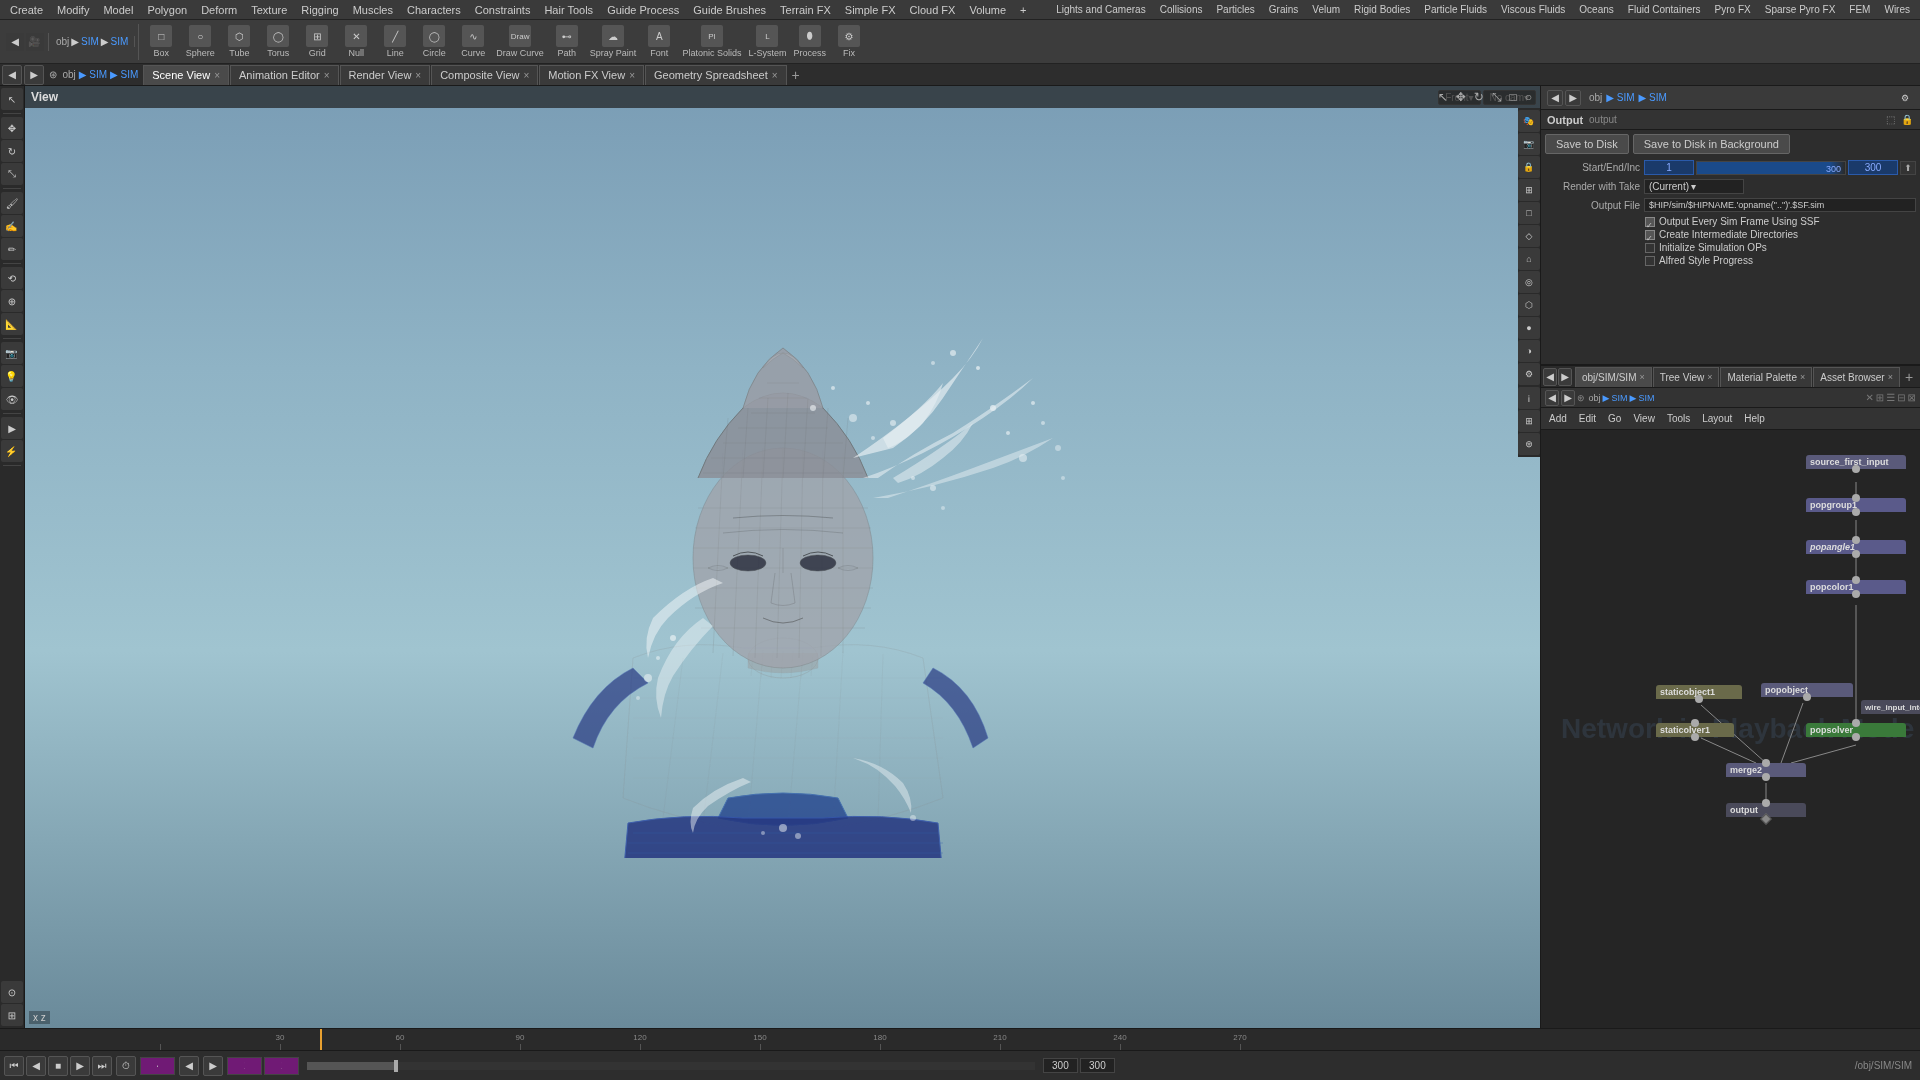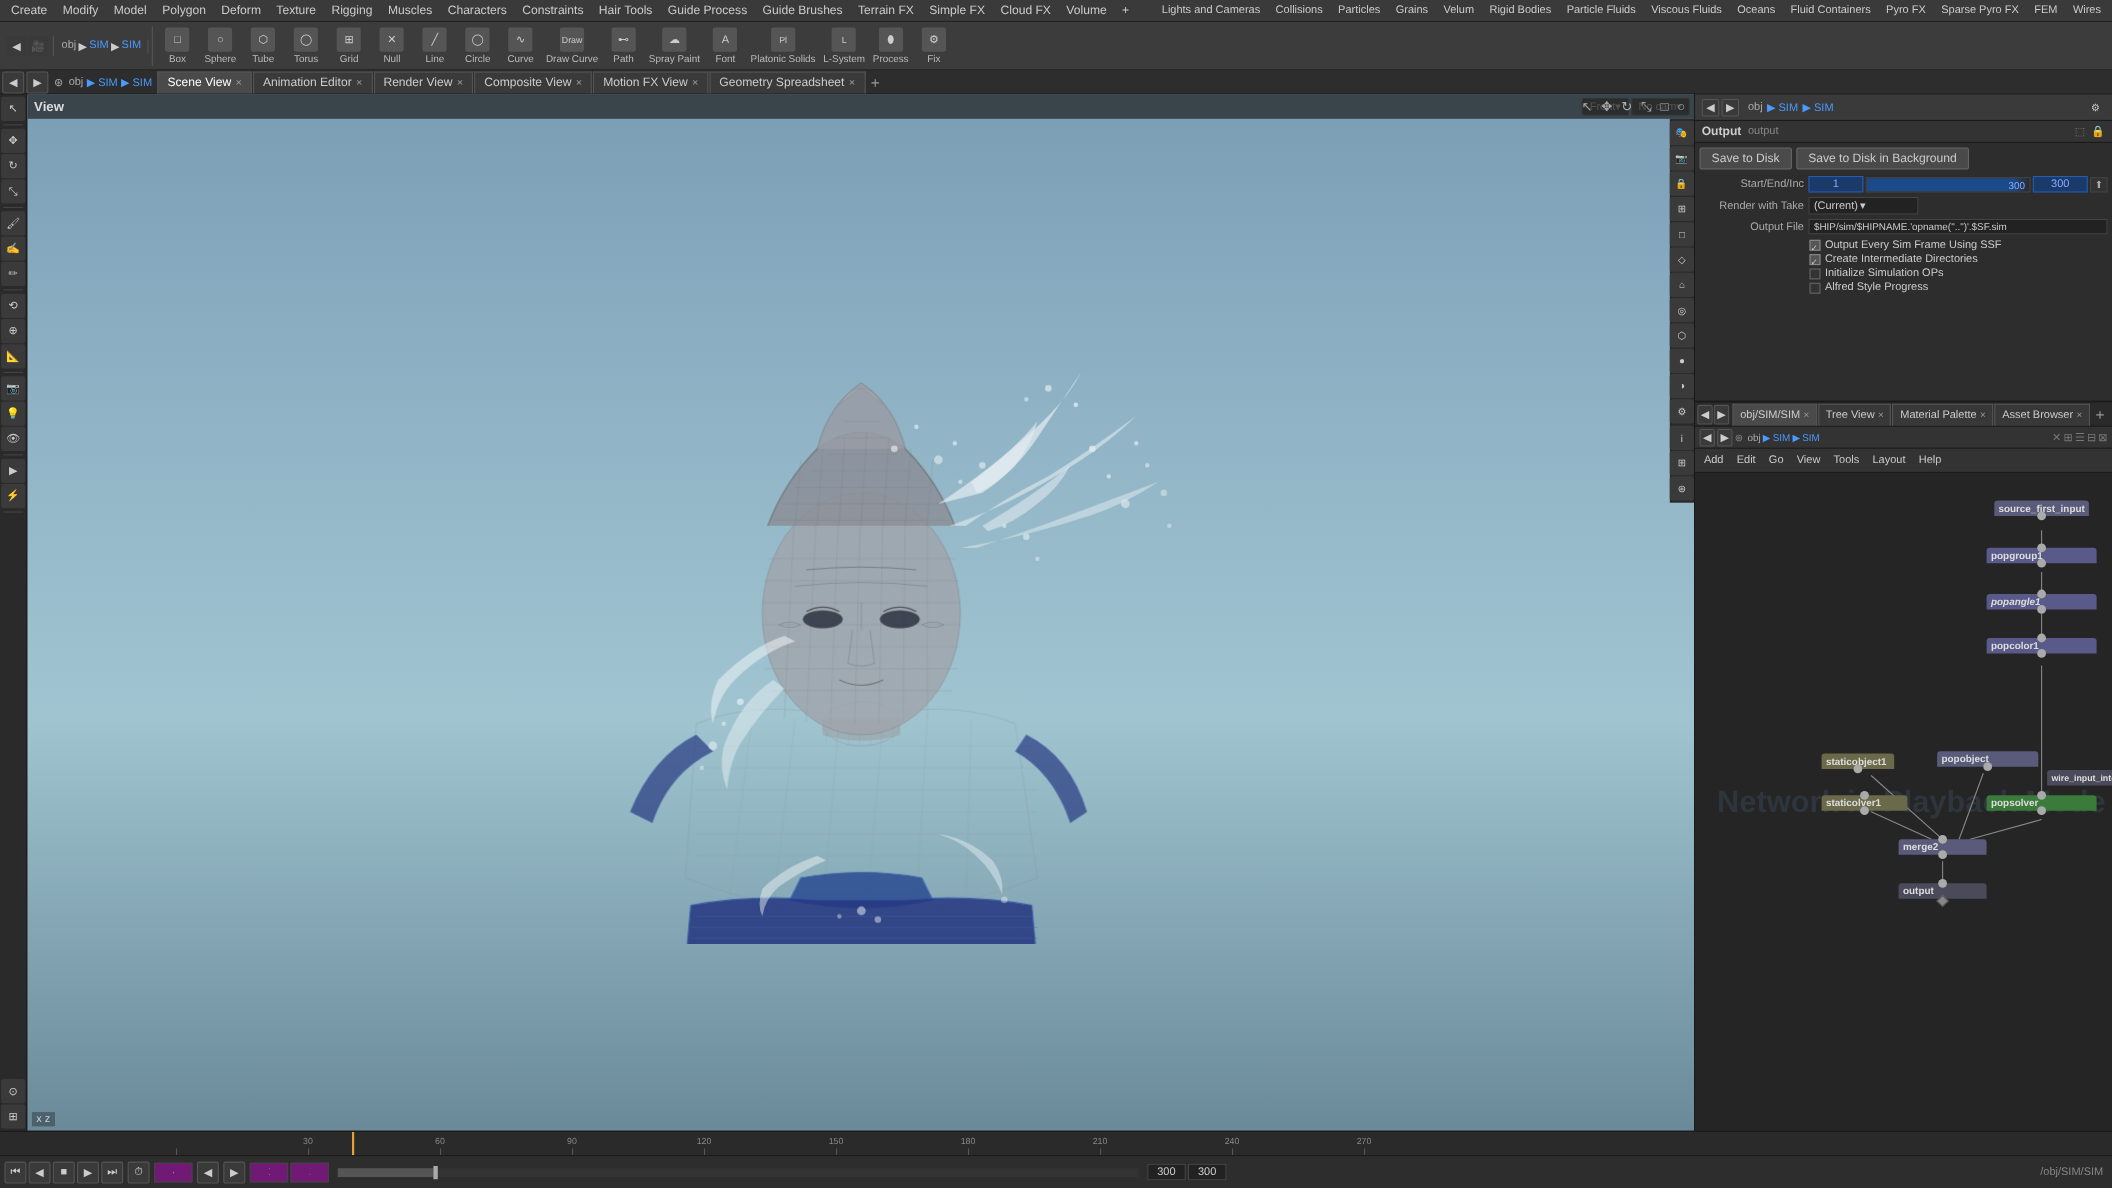--- a/index.html
+++ b/index.html
@@ -1053,21 +1053,21 @@
 
           <line x1="160" y1="308" x2="215" y2="333" stroke="#888" stroke-width="1"></line>
 
           <line x1="262" y1="273" x2="240" y2="333" stroke="#888" stroke-width="1"></line>
 
           <line x1="315" y1="315" x2="250" y2="333" stroke="#888" stroke-width="1"></line>
 
           <line x1="225" y1="353" x2="225" y2="373" stroke="#888" stroke-width="1"></line>
         </svg>
 
-        <div class="node-block" style="left:265px;top:25px;width:100px;align-items:center;">
+        <div class="node-block" style="left:265px;top:25px;width:100px;">
           <div class="node-block-header" style="background:#5a5a7a;">
             <span>source_first_input</span>
           </div>
           <div class="node-dot-bottom"></div>
         </div>
 
         <div class="node-block" style="left:265px;top:68px;width:100px;">
           <div class="node-block-header" style="background:#5a5a8a;">
             <span>popgroup1</span>
           </div>
@@ -1084,21 +1084,21 @@
         </div>
 
         <div class="node-block" style="left:265px;top:150px;width:100px;">
           <div class="node-block-header" style="background:#5a5a8a;">
             <span>popcolor1</span>
           </div>
           <div class="node-dot-top"></div>
           <div class="node-dot-bottom"></div>
         </div>
 
-        <div class="node-block" style="left:115px;top:255px;width:66px;justify-content:center;">
+        <div class="node-block" style="left:115px;top:255px;width:86px;justify-content:center;">
           <div class="node-block-header" style="background:#6a6a4a;">
             <span>staticobject1</span>
           </div>
           <div class="node-dot-bottom"></div>
         </div>
 
         <div class="node-block" style="left:115px;top:293px;width:78px;">
           <div class="node-block-header" style="background:#6a6a4a;">
             <span>staticolver1</span>
           </div>

